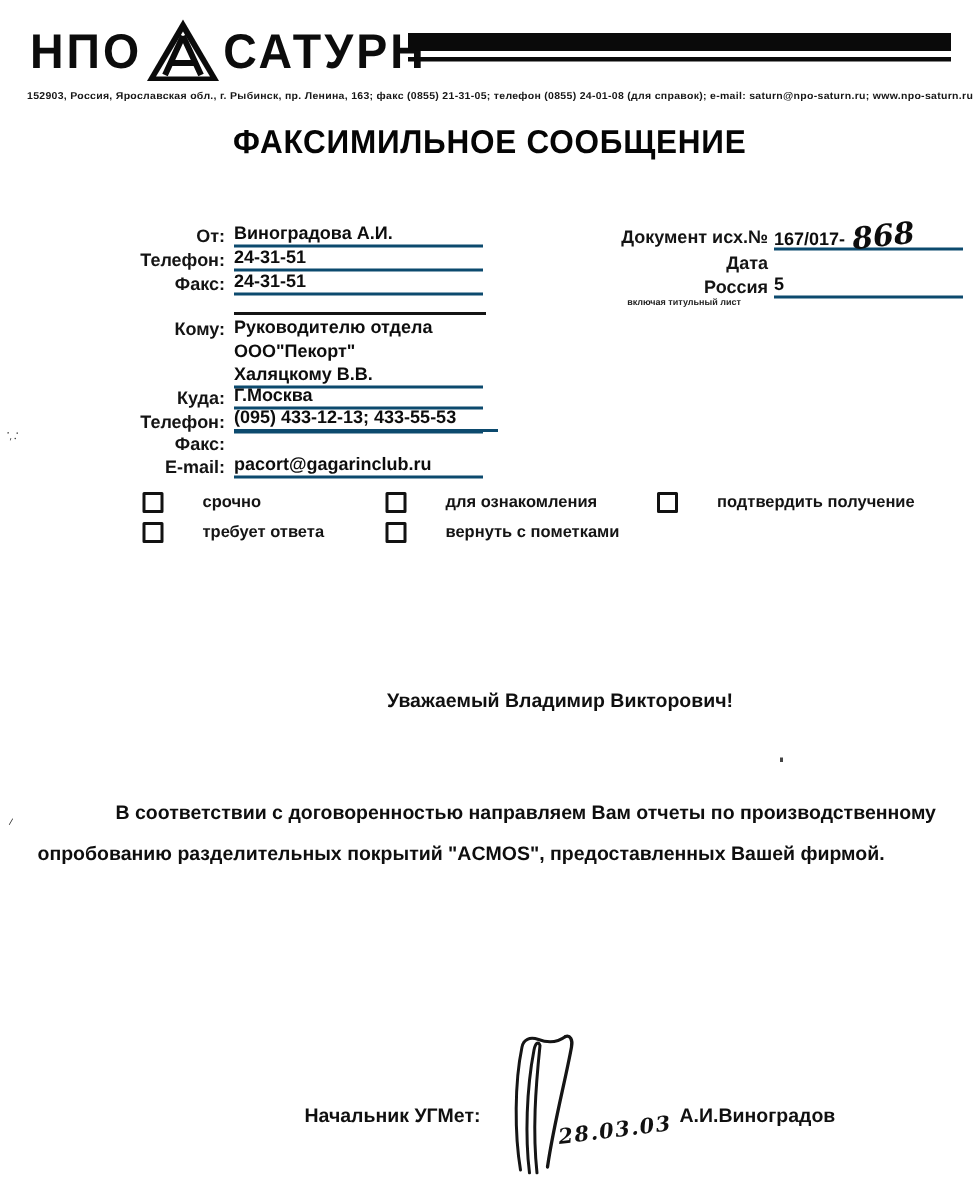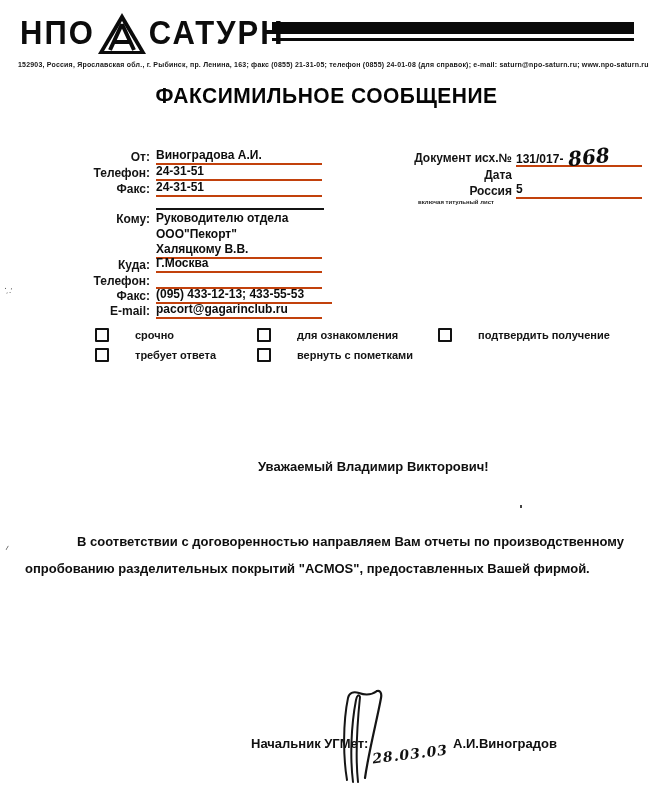--- a/index.html
+++ b/index.html
@@ -14,42 +14,42 @@
   .logo-tri{margin:0 2px -4px 2px;}
   .bar-thick{left:272px;top:22px;width:362px;height:11px;background:#0a0a0a;
     box-shadow:0 1px 0 #0a0a0a;}
   .bar-thin{left:272px;top:38px;width:362px;height:3px;background:#0a0a0a;}
   .addr{left:18px;top:61px;width:622px;font-size:7px;font-weight:bold;letter-spacing:.2px;
     white-space:nowrap;color:#161616;filter:blur(.35px);transform:scaleY(.95);}
   .fax-title{left:0;top:84px;width:100%;text-align:center;font-size:21px;font-weight:800;
     letter-spacing:.5px;color:#050505;transform:scaleY(1.05);}
   
   .lbl{font-size:12px;font-weight:bold;text-align:right;color:#141414;}
-  .val{font-size:12px;font-weight:bold;color:#0d0d0d;border-bottom:2px solid #c2410c;height:15px;line-height:15px;white-space:nowrap;}
+  .val{font-size:12px;font-weight:bold;color:#0d0d0d;border-bottom:2px solid #0c4a6e;height:15px;line-height:15px;white-space:nowrap;}
   .noline{border-bottom:none;}
   .l-lbl{left:50px;width:100px;}
   .l-val{left:156px;width:166px;}
   .r-lbl{left:380px;width:132px;}
   .r-val{left:516px;width:126px;}
   .hand-num{font-family:"DejaVu Serif", serif;font-style:italic;font-weight:bold;font-size:20px;
     display:inline-block;transform:rotate(-6deg);margin-left:5px;position:relative;top:1px;}
   .tiny-note{left:402px;top:199px;width:108px;text-align:center;font-size:6px;line-height:7px;
     font-weight:bold;color:#222;filter:blur(.2px);}
   .topline{left:156px;top:208px;width:168px;border-top:2px solid #141414;height:0;}
   
   .cb-item{display:flex;align-items:center;gap:26px;}
   .cb-box{width:10px;height:10px;border:2px solid #121212;border-radius:1px;background:#fff;flex:0 0 auto;}
   .cb-lab{font-size:11px;font-weight:bold;color:#141414;}
   
   .greeting{left:222px;top:459px;font-size:13px;font-weight:bold;margin-left:36px;}
   .para{left:25px;top:528px;width:612px;font-size:13px;font-weight:bold;line-height:27px;
     text-indent:52px;color:#0e0e0e;}
   .attach{left:72px;top:600px;font-size:13px;font-weight:bold;}
   
-  .sig-pos{left:203px;top:736px;font-size:13px;font-weight:bold;margin-left:48px;}
+  .sig-pos{left:203px;top:736px;font-size:13px;font-weight:bold;}
   .sig-name{left:453px;top:736px;font-size:13px;font-weight:bold;}
   .sig-svg{left:333px;top:688px;}
   .sig-date{left:372px;top:746px;font-family:"DejaVu Serif", serif;font-style:italic;font-weight:bold;
     font-size:14px;letter-spacing:1px;transform:rotate(-7deg);color:#111;}
   
   .smudge1{left:4px;top:284px;font-size:9px;color:#333;transform:rotate(20deg);}
   .smudge2{left:4px;top:538px;font-size:10px;color:#222;transform:rotate(-15deg);}
   .dot1{left:520px;top:505px;width:2px;height:3px;background:#444;}
 </style>
 </head>
@@ -76,39 +76,39 @@
 
   <div class="abs lbl l-lbl" style="top:150px;">От:</div>
   <div class="abs val l-val" style="top:148px;">Виноградова А.И.</div>
   <div class="abs lbl l-lbl" style="top:166px;">Телефон:</div>
   <div class="abs val l-val" style="top:164px;">24-31-51</div>
   <div class="abs lbl l-lbl" style="top:182px;">Факс:</div>
   <div class="abs val l-val" style="top:180px;">24-31-51</div>
 
   <div class="abs lbl r-lbl" style="top:151px;">Документ исх.№</div>
   <div class="abs val r-val" style="top:147px;height:18px;line-height:18px;">
-    <span>131/017-</span><span class="hand-num">868</span>
+    <span>167/017-</span><span class="hand-num">868</span>
   </div>
   <div class="abs lbl r-lbl" style="top:168px;">Дата</div>
   <div class="abs lbl r-lbl" style="top:184px;">Россия</div>
   <div class="abs val r-val" style="top:182px;">5</div>
   <div class="abs tiny-note">включая титульный лист</div>
 
   <div class="abs topline"></div>
   <div class="abs lbl l-lbl" style="top:212px;">Кому:</div>
   <div class="abs val l-val noline" style="top:211px;">Руководителю отдела</div>
   <div class="abs val l-val noline" style="top:227px;">ООО"Пекорт"</div>
   <div class="abs val l-val" style="top:242px;">Халяцкому В.В.</div>
 
   <div class="abs lbl l-lbl" style="top:258px;">Куда:</div>
   <div class="abs val l-val" style="top:256px;">Г.Москва</div>
   <div class="abs lbl l-lbl" style="top:274px;">Телефон:</div>
   <div class="abs val l-val" style="top:272px;"></div>
   <div class="abs lbl l-lbl" style="top:289px;">Факс:</div>
-  <div class="abs val l-val" style="top:287px;width:176px;">(095) 433-12-13; 433-55-53</div>
+  <div class="abs val l-val" style="top:271px;width:176px;">(095) 433-12-13; 433-55-53</div>
   <div class="abs lbl l-lbl" style="top:304px;">E-mail:</div>
   <div class="abs val l-val" style="top:302px;">pacort@gagarinclub.ru</div>
 
   <div class="abs cb-item" style="left:95px;top:328px;">
     <span class="cb-box"></span>
     <span class="cb-lab">срочно</span>
   </div>
   <div class="abs cb-item" style="left:257px;top:328px;">
     <span class="cb-box"></span>
     <span class="cb-lab">для ознакомления</span>

